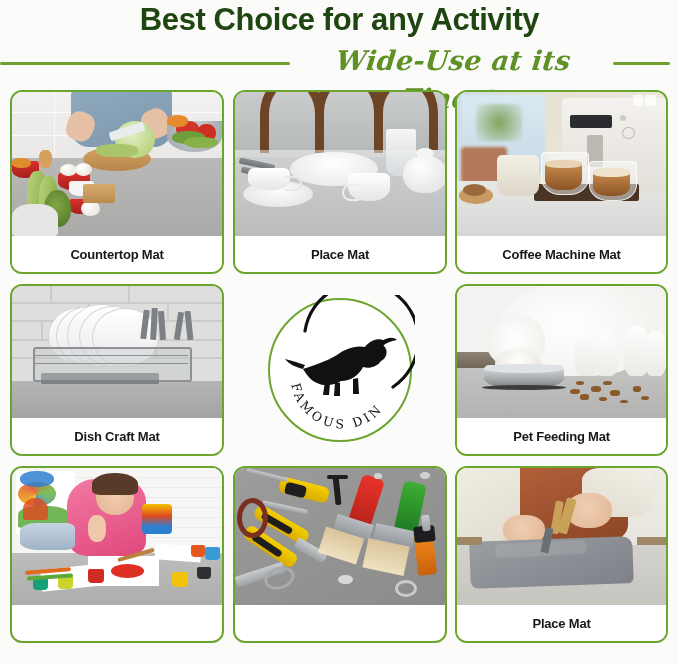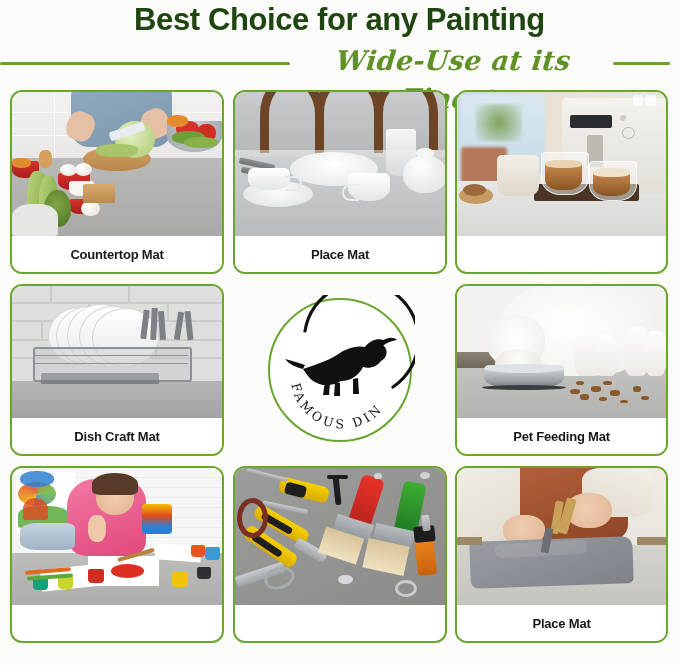--- a/index.html
+++ b/index.html
@@ -186,21 +186,21 @@
   .cr-table{left:0;top:56%;width:100%;height:44%;background:linear-gradient(#d4d2cd,#c6c4bf);}
   .cr-fabric{left:6%;top:52%;width:78%;height:34%;
      background:linear-gradient(160deg,#9a9da2,#7e8288);border-radius:4px 10px 6px 8px;
      transform:rotate(-2deg);}
   .cr-scissor{background:#c9a25a;border-radius:2px;}
 </style>
 </head>
 <body>
 
 <div class="header">
-  <div class="title">Best Choice for any Painting</div>
+  <div class="title">Best Choice for any Activity</div>
   <div class="subwrap">
     <div class="rule rule-left"></div>
     <div class="subtitle">Wide-Use at its Finest</div>
     <div class="rule rule-right"></div>
   </div>
 </div>
 
 <div class="grid">
 
   <div class="card c2 r1">
@@ -283,20 +283,21 @@
       <div class="ph cf-jug"></div>
       <div class="ph cf-cup" style="left:40%;top:42%;width:22%;height:28%"></div>
       <div class="ph cf-coffee" style="left:42%;top:49%;width:18%;height:19%"></div>
       <div class="ph" style="left:42%;top:47%;width:18%;height:6%;background:#e8d3b4;border-radius:40%"></div>
       <div class="ph cf-cup" style="left:63%;top:48%;width:22%;height:26%"></div>
       <div class="ph cf-coffee" style="left:65%;top:55%;width:18%;height:17%"></div>
       <div class="ph" style="left:65%;top:53%;width:18%;height:6%;background:#f0e3cc;border-radius:40%"></div>
       <div class="ph" style="left:1%;top:66%;width:16%;height:12%;background:#c79a63;border-radius:50%"></div>
       <div class="ph" style="left:3%;top:64%;width:11%;height:8%;background:#9a6a3c;border-radius:50%"></div>
     </div>
+    <div class="caption">Coffee Machine Mat</div>
   </div>
 
   <div class="card c1 r2">
     <div class="photo">
       <div class="ph dr-brick"></div>
       <div class="ph dr-brickline" style="left:0;top:12%;width:100%;height:2px"></div>
       <div class="ph dr-brickline" style="left:0;top:26%;width:100%;height:2px"></div>
       <div class="ph dr-brickline" style="left:0;top:40%;width:100%;height:2px"></div>
       <div class="ph dr-brickline" style="left:0;top:54%;width:100%;height:2px"></div>
       <div class="ph dr-brickline" style="left:18%;top:0;width:2px;height:12%"></div>

